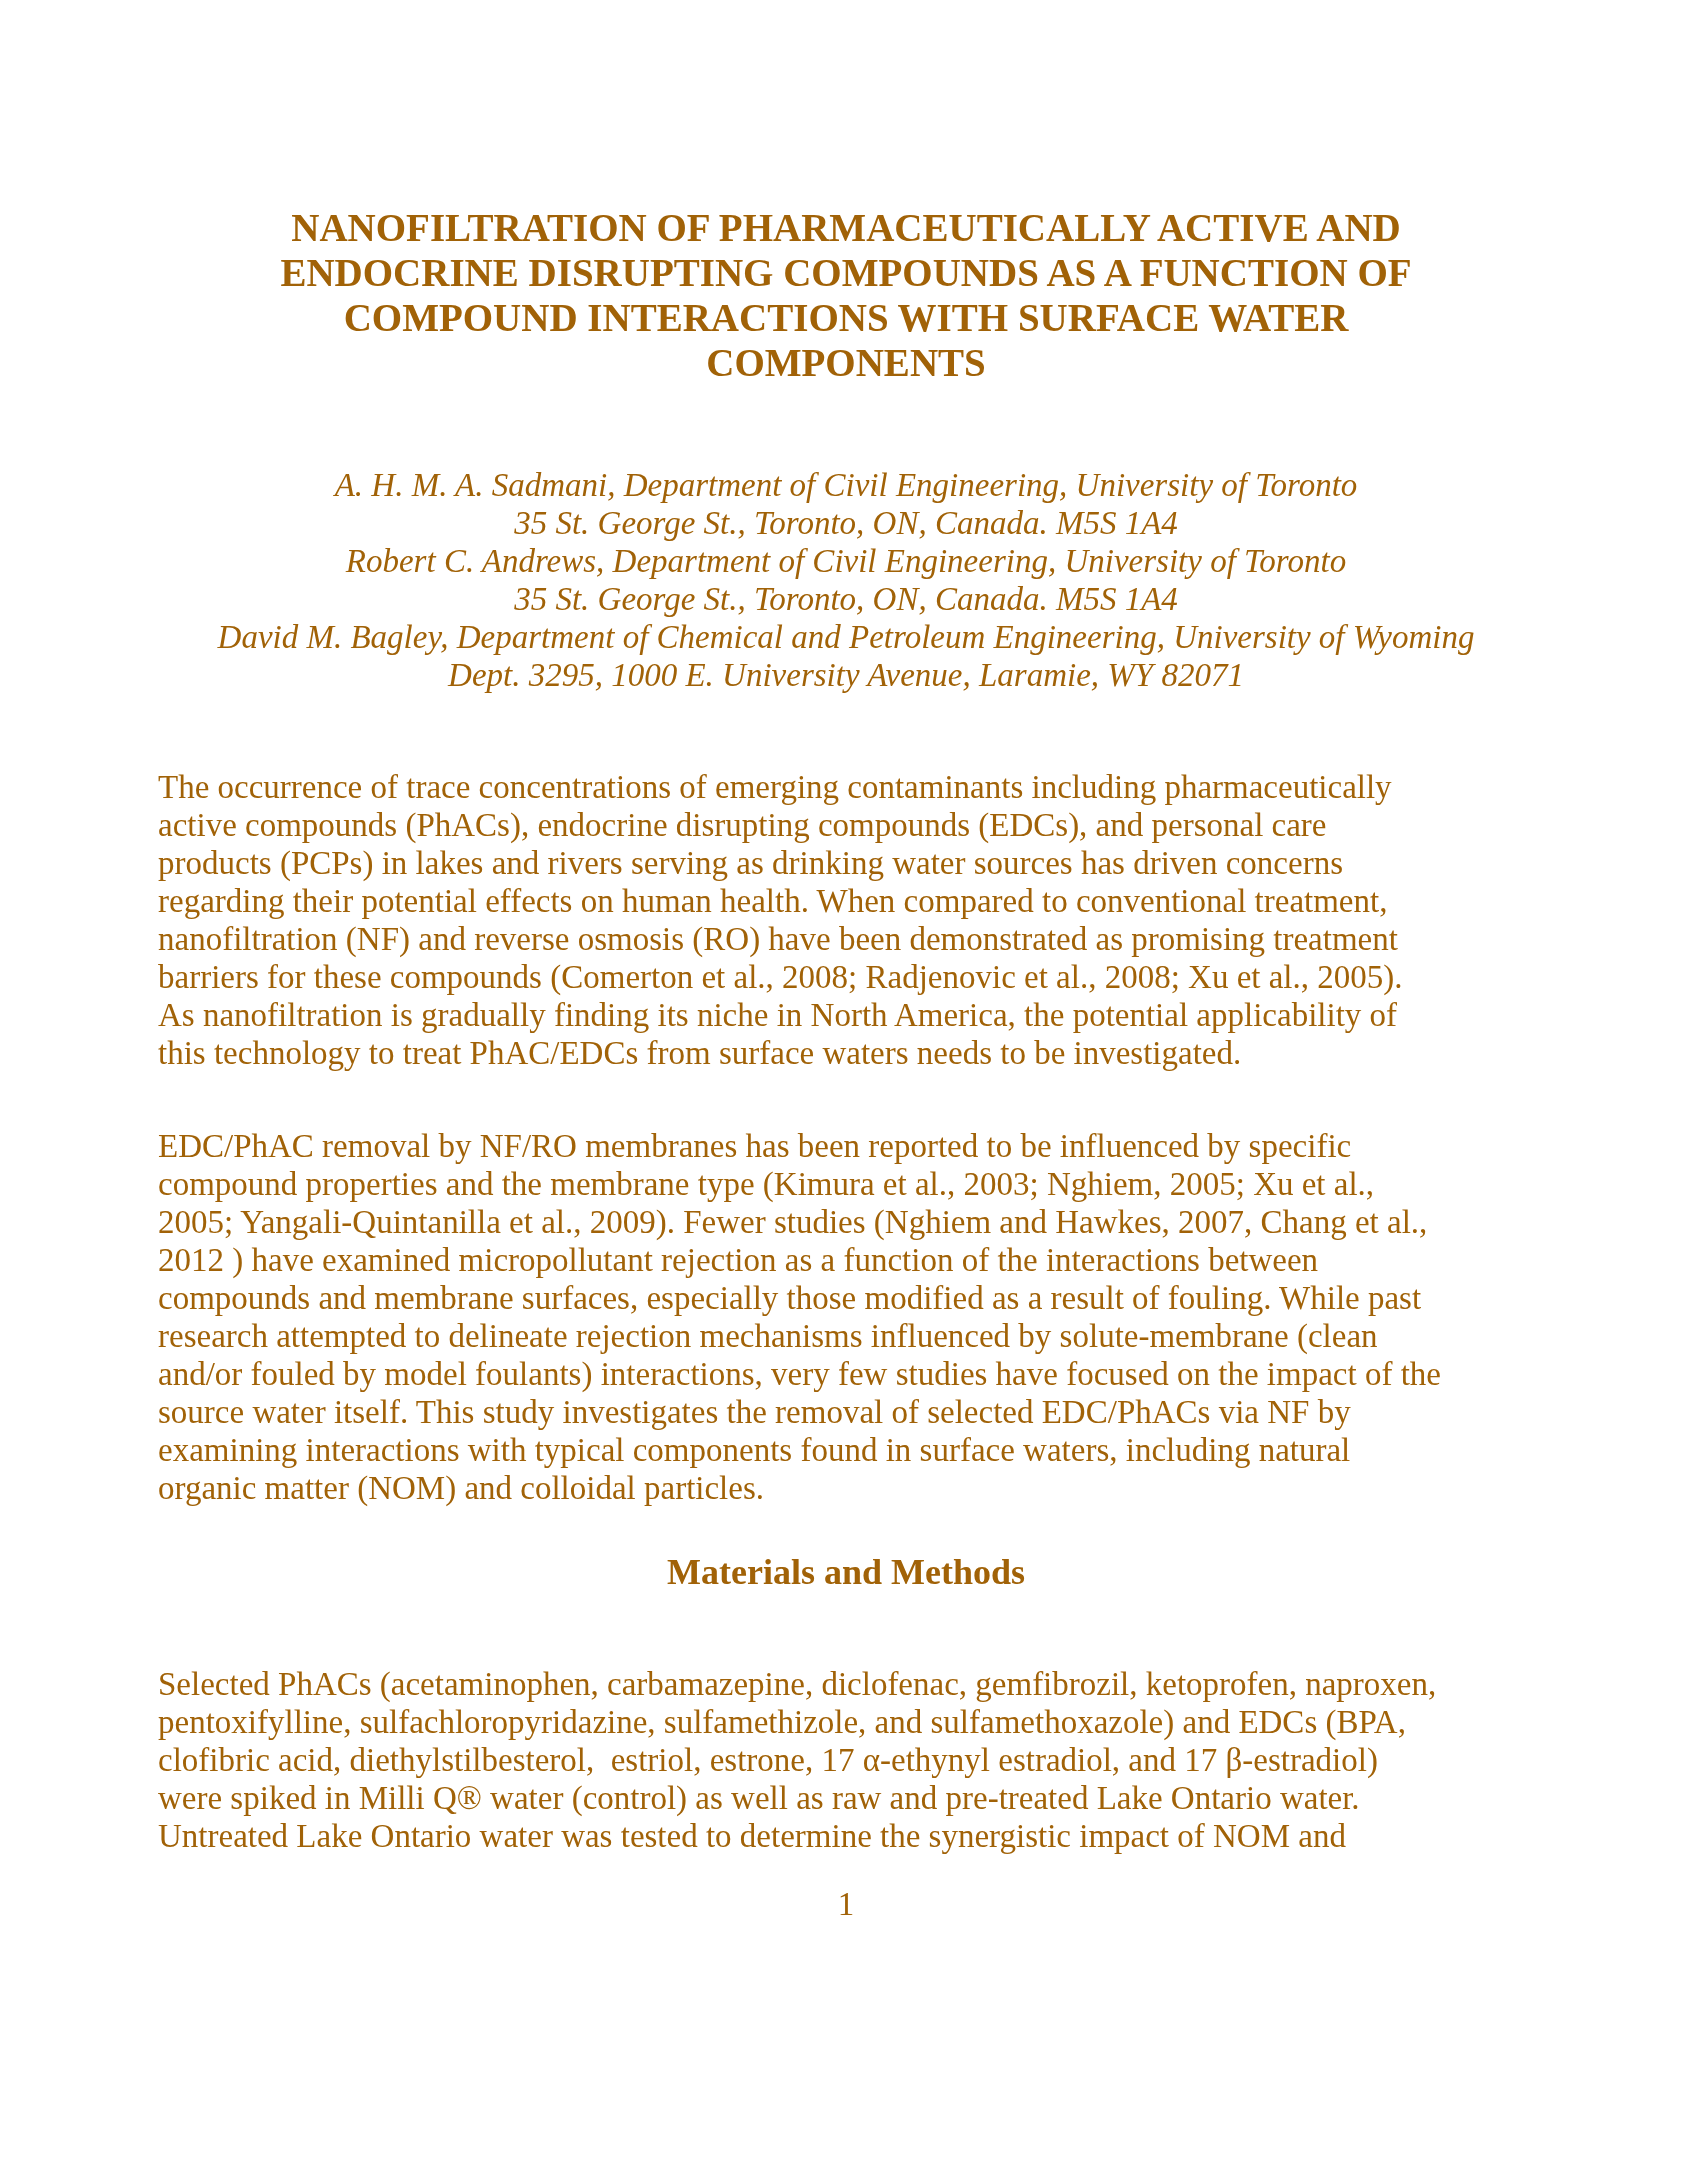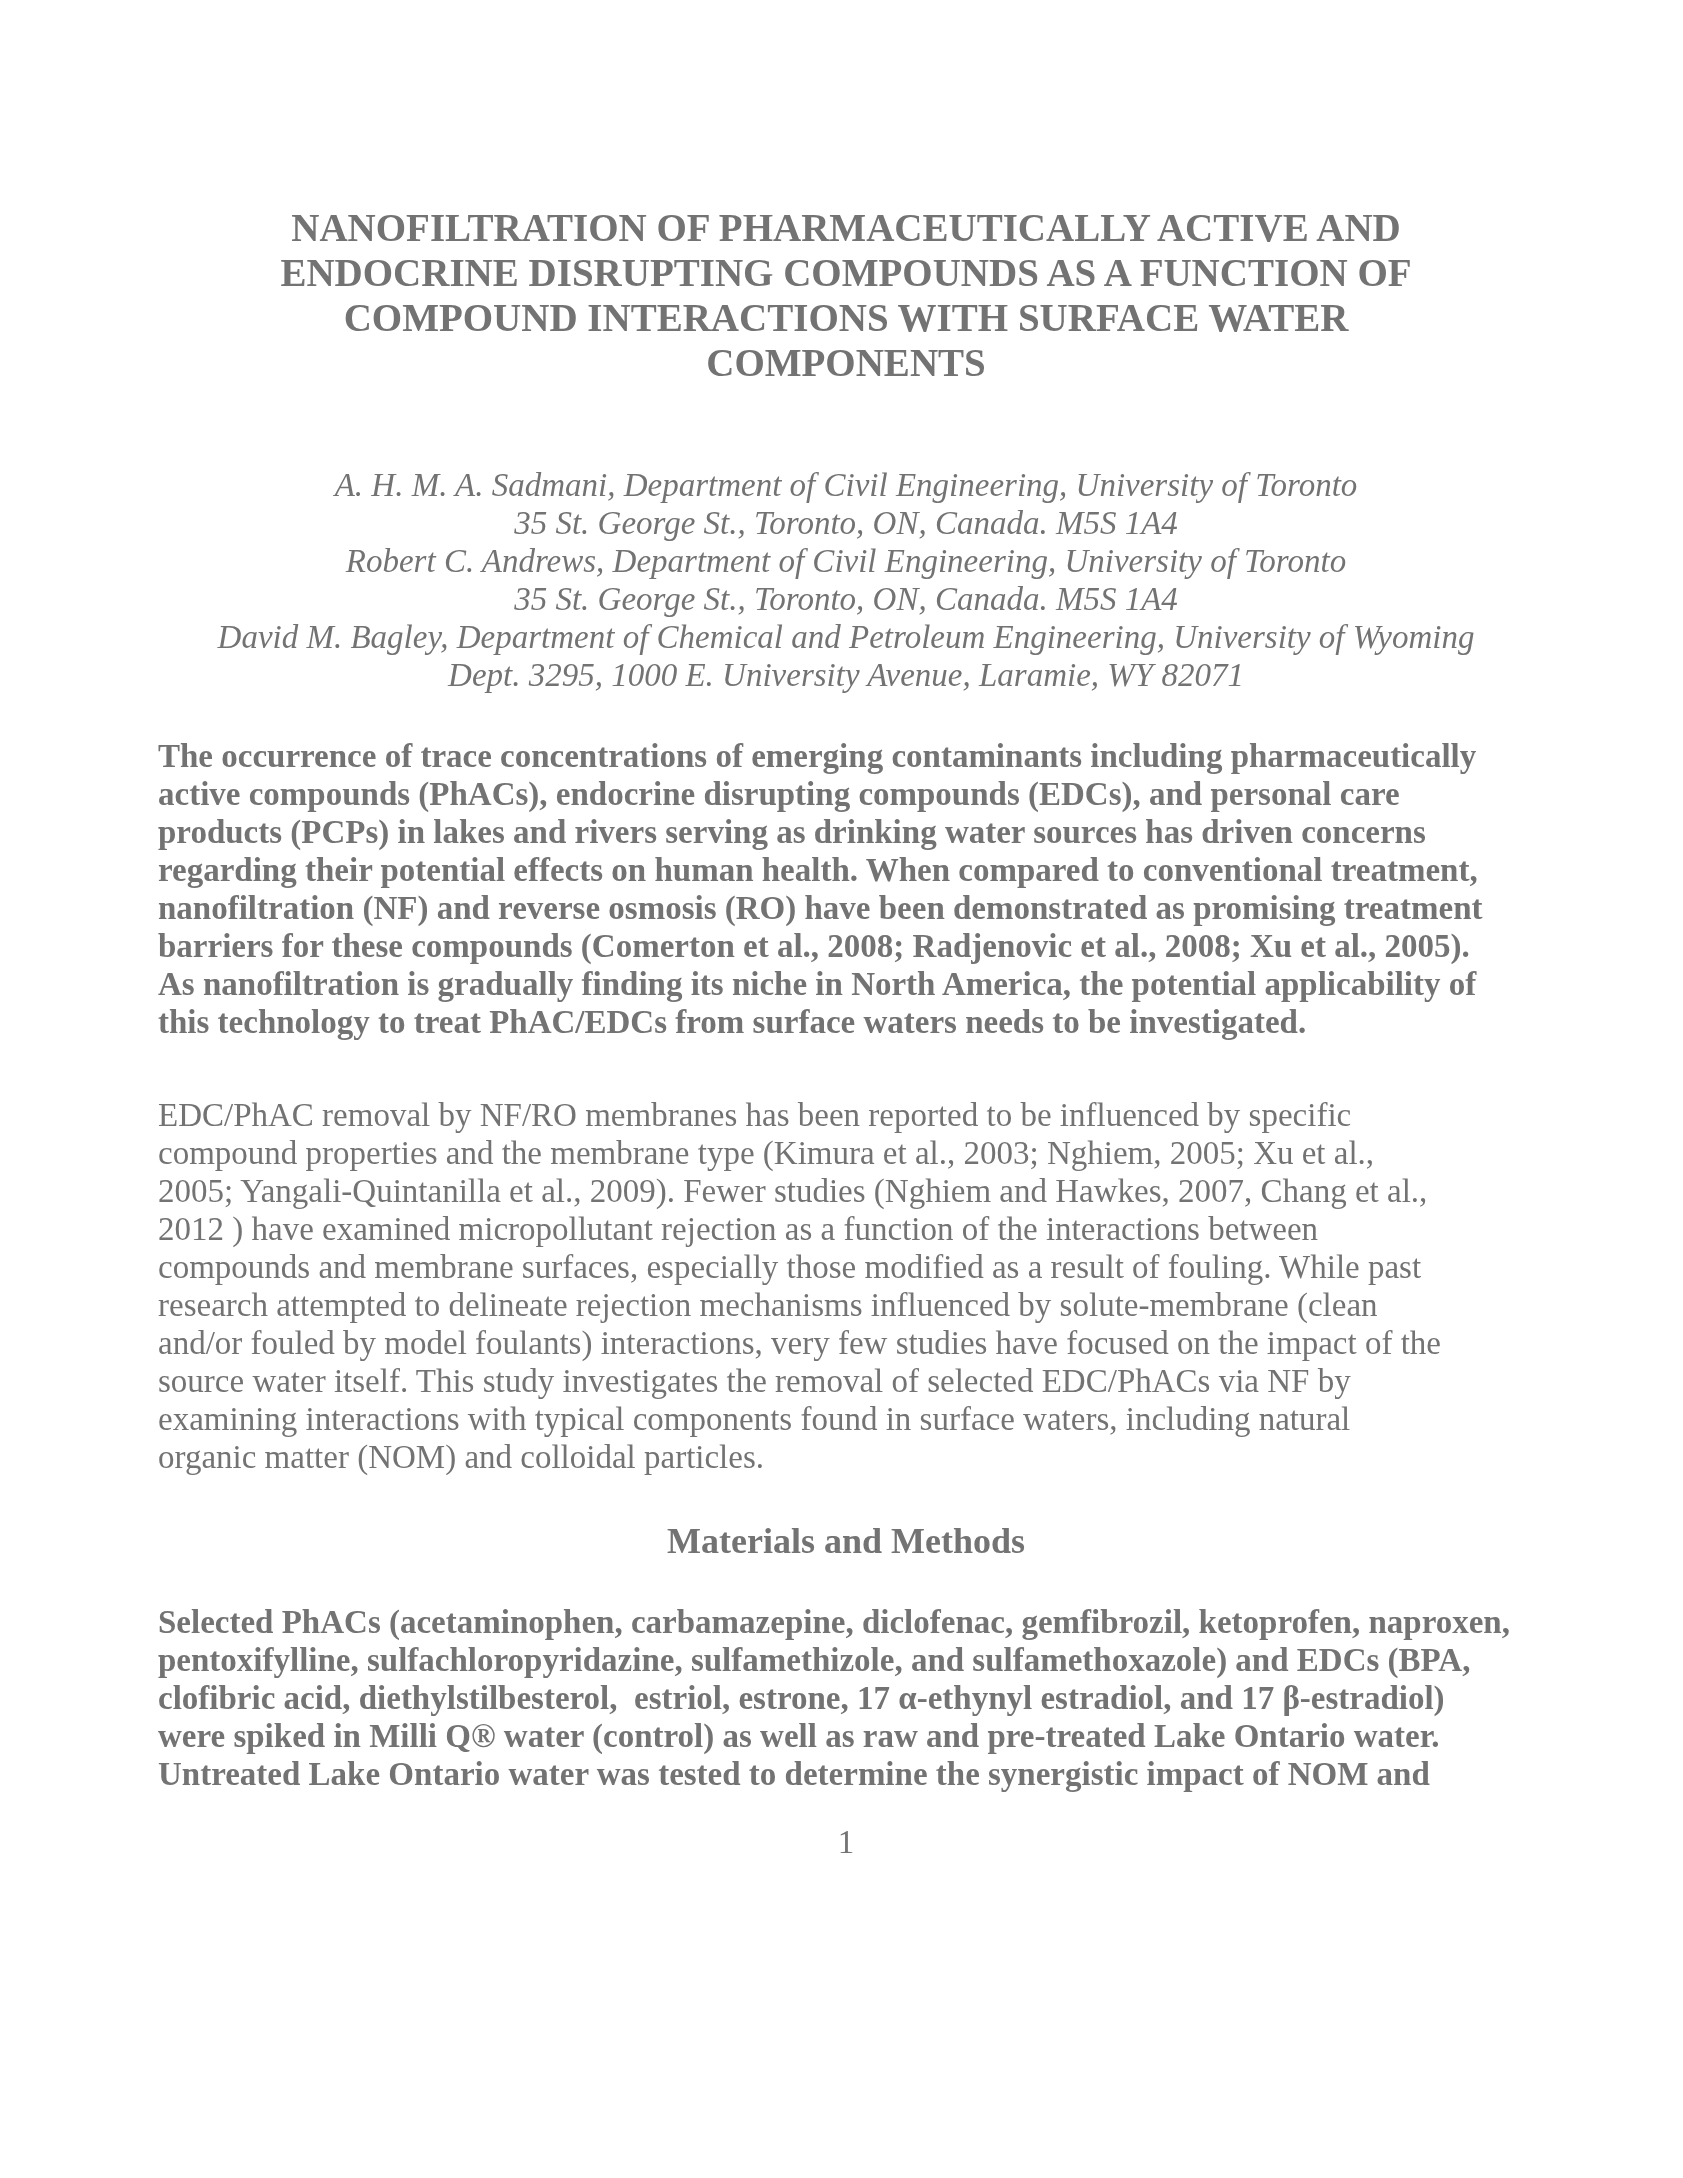--- a/index.html
+++ b/index.html
@@ -1,21 +1,21 @@
 <!DOCTYPE html>
 <html><head>
 <meta charset="utf-8">
 <style>
   html, body { margin: 0; padding: 0; background: #ffffff; }
   .page {
     position: relative;
     width: 1683px;
     height: 2178px;
     background: #ffffff;
-    color: #737373;
+    color: #a16207;
     font-family: "Liberation Serif", serif;
     overflow: hidden;
   }
   .content {
     position: absolute;
     left: 158px;
     top: 0;
     width: 1376px;
   }
   .doc-title {
@@ -48,21 +48,21 @@
     white-space: pre;
   }
   .heading-introduction { margin-top: 125px; }
   .heading-materials { margin-top: 46px; }
   .para {
     font-size: 33px;
     line-height: 38px;
     white-space: pre;
     text-align: left;
   }
-  .para-first { margin-top: 43px; font-weight: bold; }
+  .para-first { margin-top: 74px; }
   .para-next { margin-top: 55px; }
   .page-number {
     margin-top: 30px;
     text-align: center;
     font-size: 33px;
     line-height: 38px;
   }
 </style>
 </head>
 <body>

